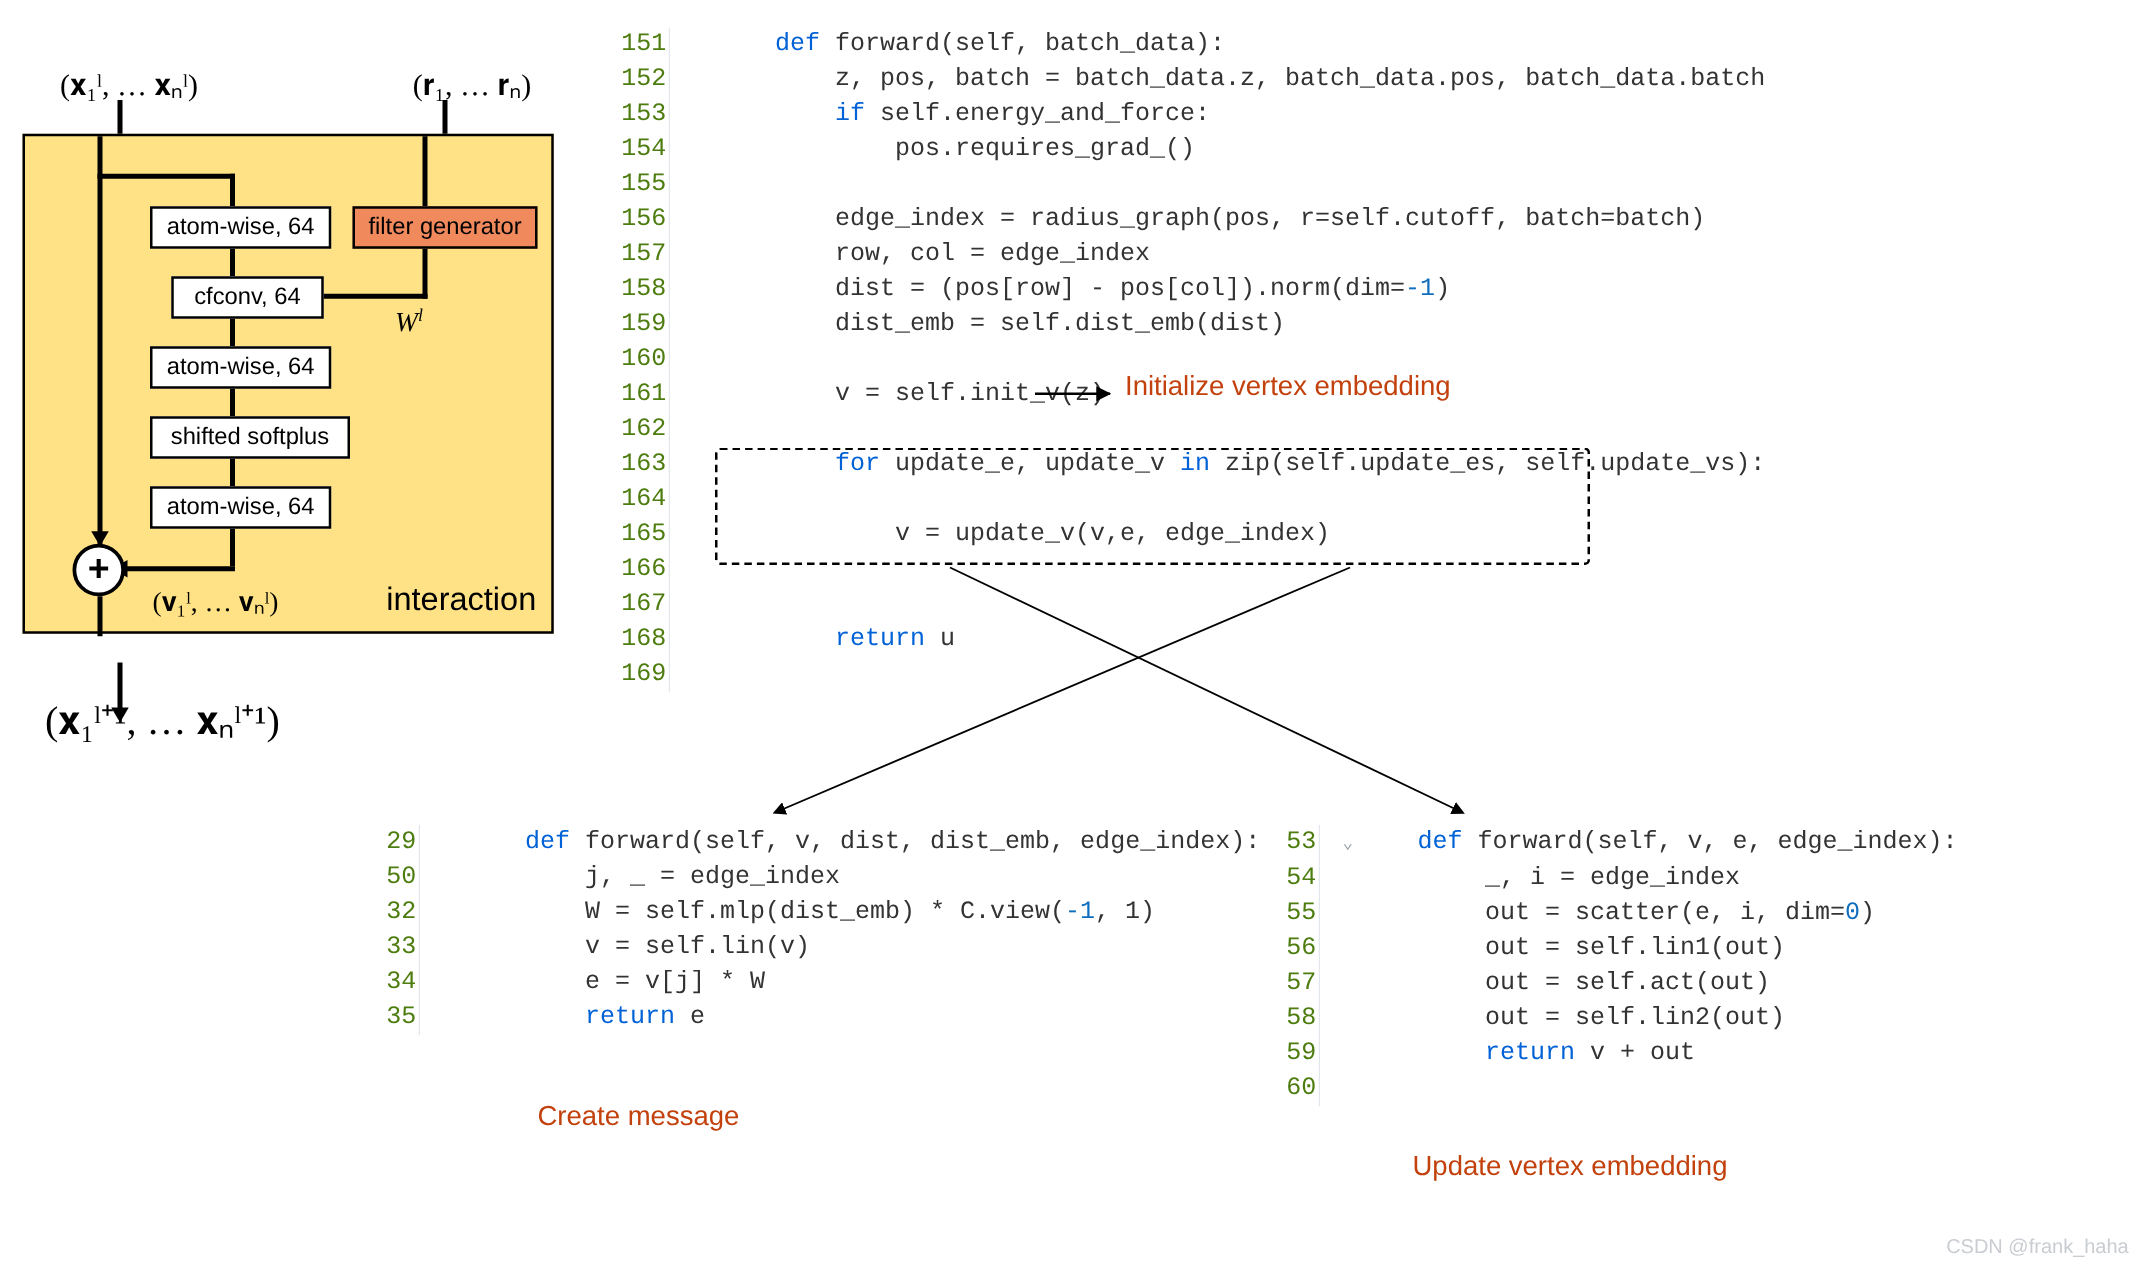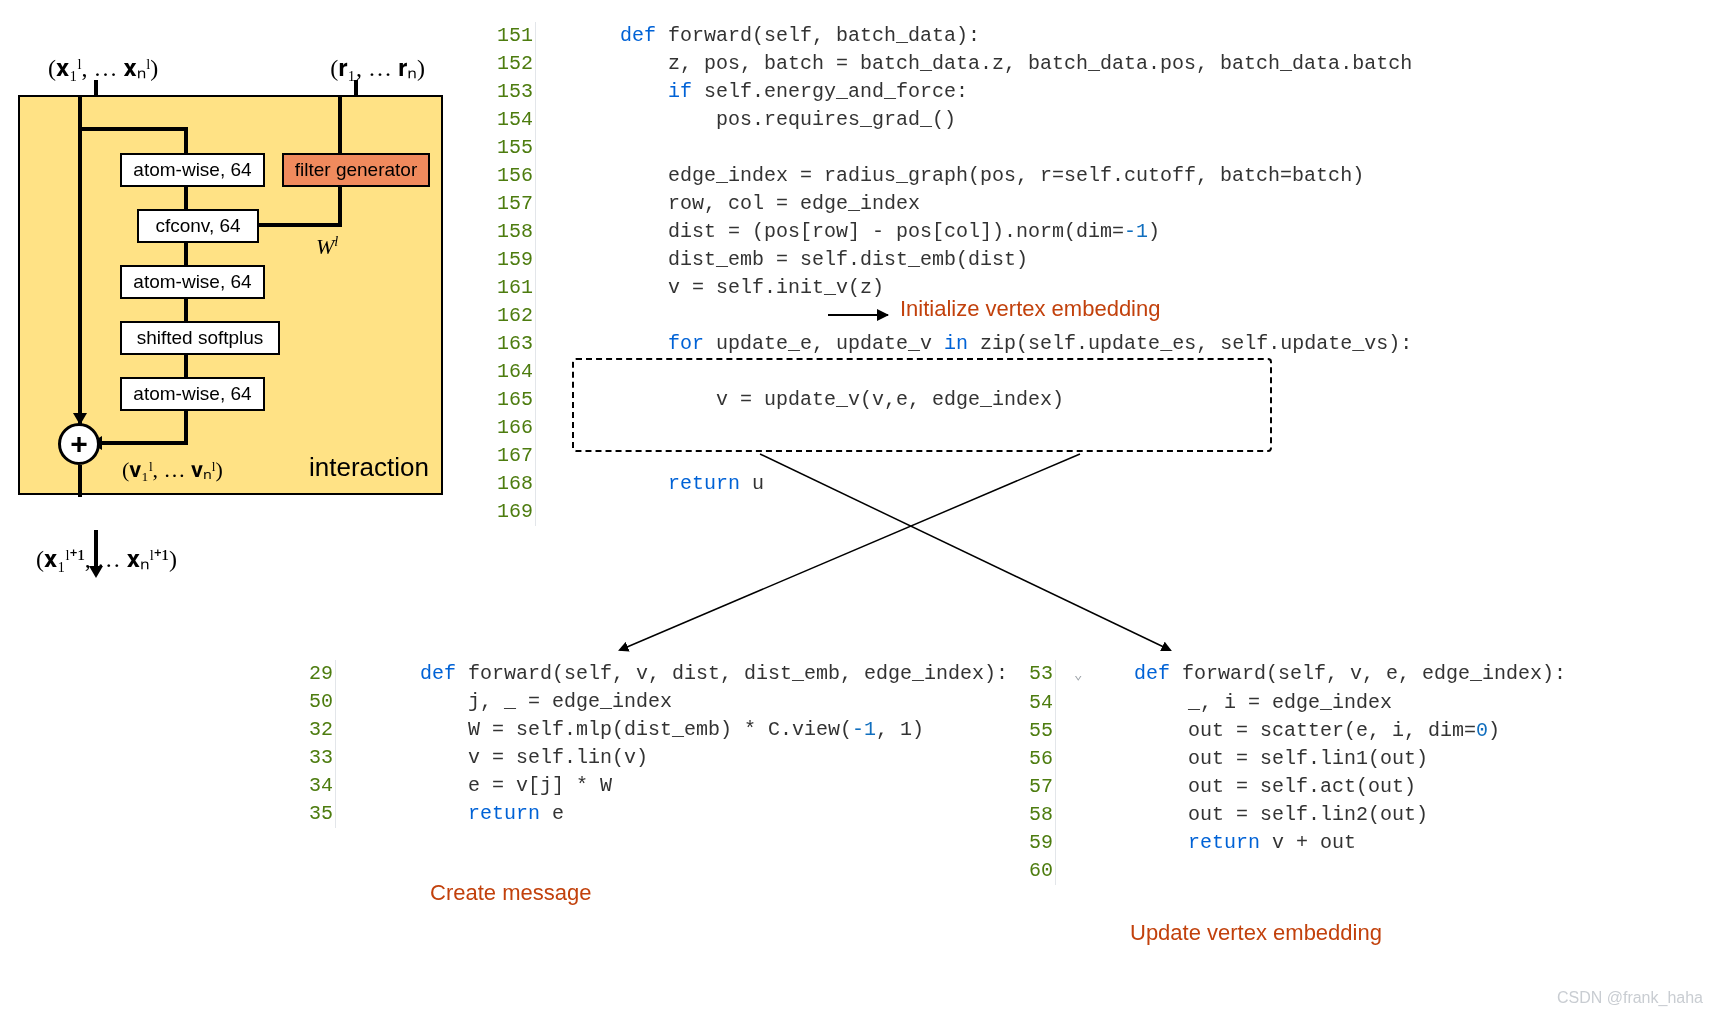--- a/index.html
+++ b/index.html
@@ -17,21 +17,21 @@
     position: absolute;
     left: 18px;
     top: 50px;
     width: 425px;
   }
   .inputs {
     display: flex;
     justify-content: space-between;
     font-family: "Times New Roman", serif;
     font-size: 24px;
-    padding: 0 18px 12px 30px;
+    padding: 0 18px 24px 30px;
   }
   .inputs span { white-space: nowrap; }
   .yellowbox {
     background: #ffe285;
     border: 2px solid #000;
     height: 400px;
     position: relative;
   }
   .block {
     background: #fff;
@@ -65,21 +65,21 @@
     font-size: 22px;
   }
   .interaction-label {
     position: absolute;
     right: 12px;
     bottom: 10px;
     font-size: 26px;
   }
   .outputs {
     font-family: "Times New Roman", serif;
-    font-size: 24px;
+    font-size: 32px;
     margin-top: 46px;
     margin-left: 18px;
   }
   
   .ah-down {
     position:absolute;width:0;height:0;
     border-left:7px solid transparent;border-right:7px solid transparent;
     border-top:12px solid #000;
   }
   .ah-left {
@@ -236,20 +236,24 @@
     </div>
     <div class="row">
       <div class="gutter">158</div>
       <div class="code">        dist = (pos[row] - pos[col]).norm(dim=<span class="num">-1</span>)</div>
     </div>
     <div class="row">
       <div class="gutter">159</div>
       <div class="code">        dist_emb = self.dist_emb(dist)</div>
     </div>
     <div class="row">
+      <div class="gutter">160</div>
+      <div class="code"></div>
+    </div>
+    <div class="row">
       <div class="gutter">161</div>
       <div class="code">        v = self.init_v(z)</div>
     </div>
     <div class="row">
       <div class="gutter">162</div>
       <div class="code"></div>
     </div>
     <div class="row">
       <div class="gutter">163</div>
       <div class="code">        <span class="kw">for</span> update_e, update_v <span class="kw">in</span> zip(self.update_es, self.update_vs):</div>

